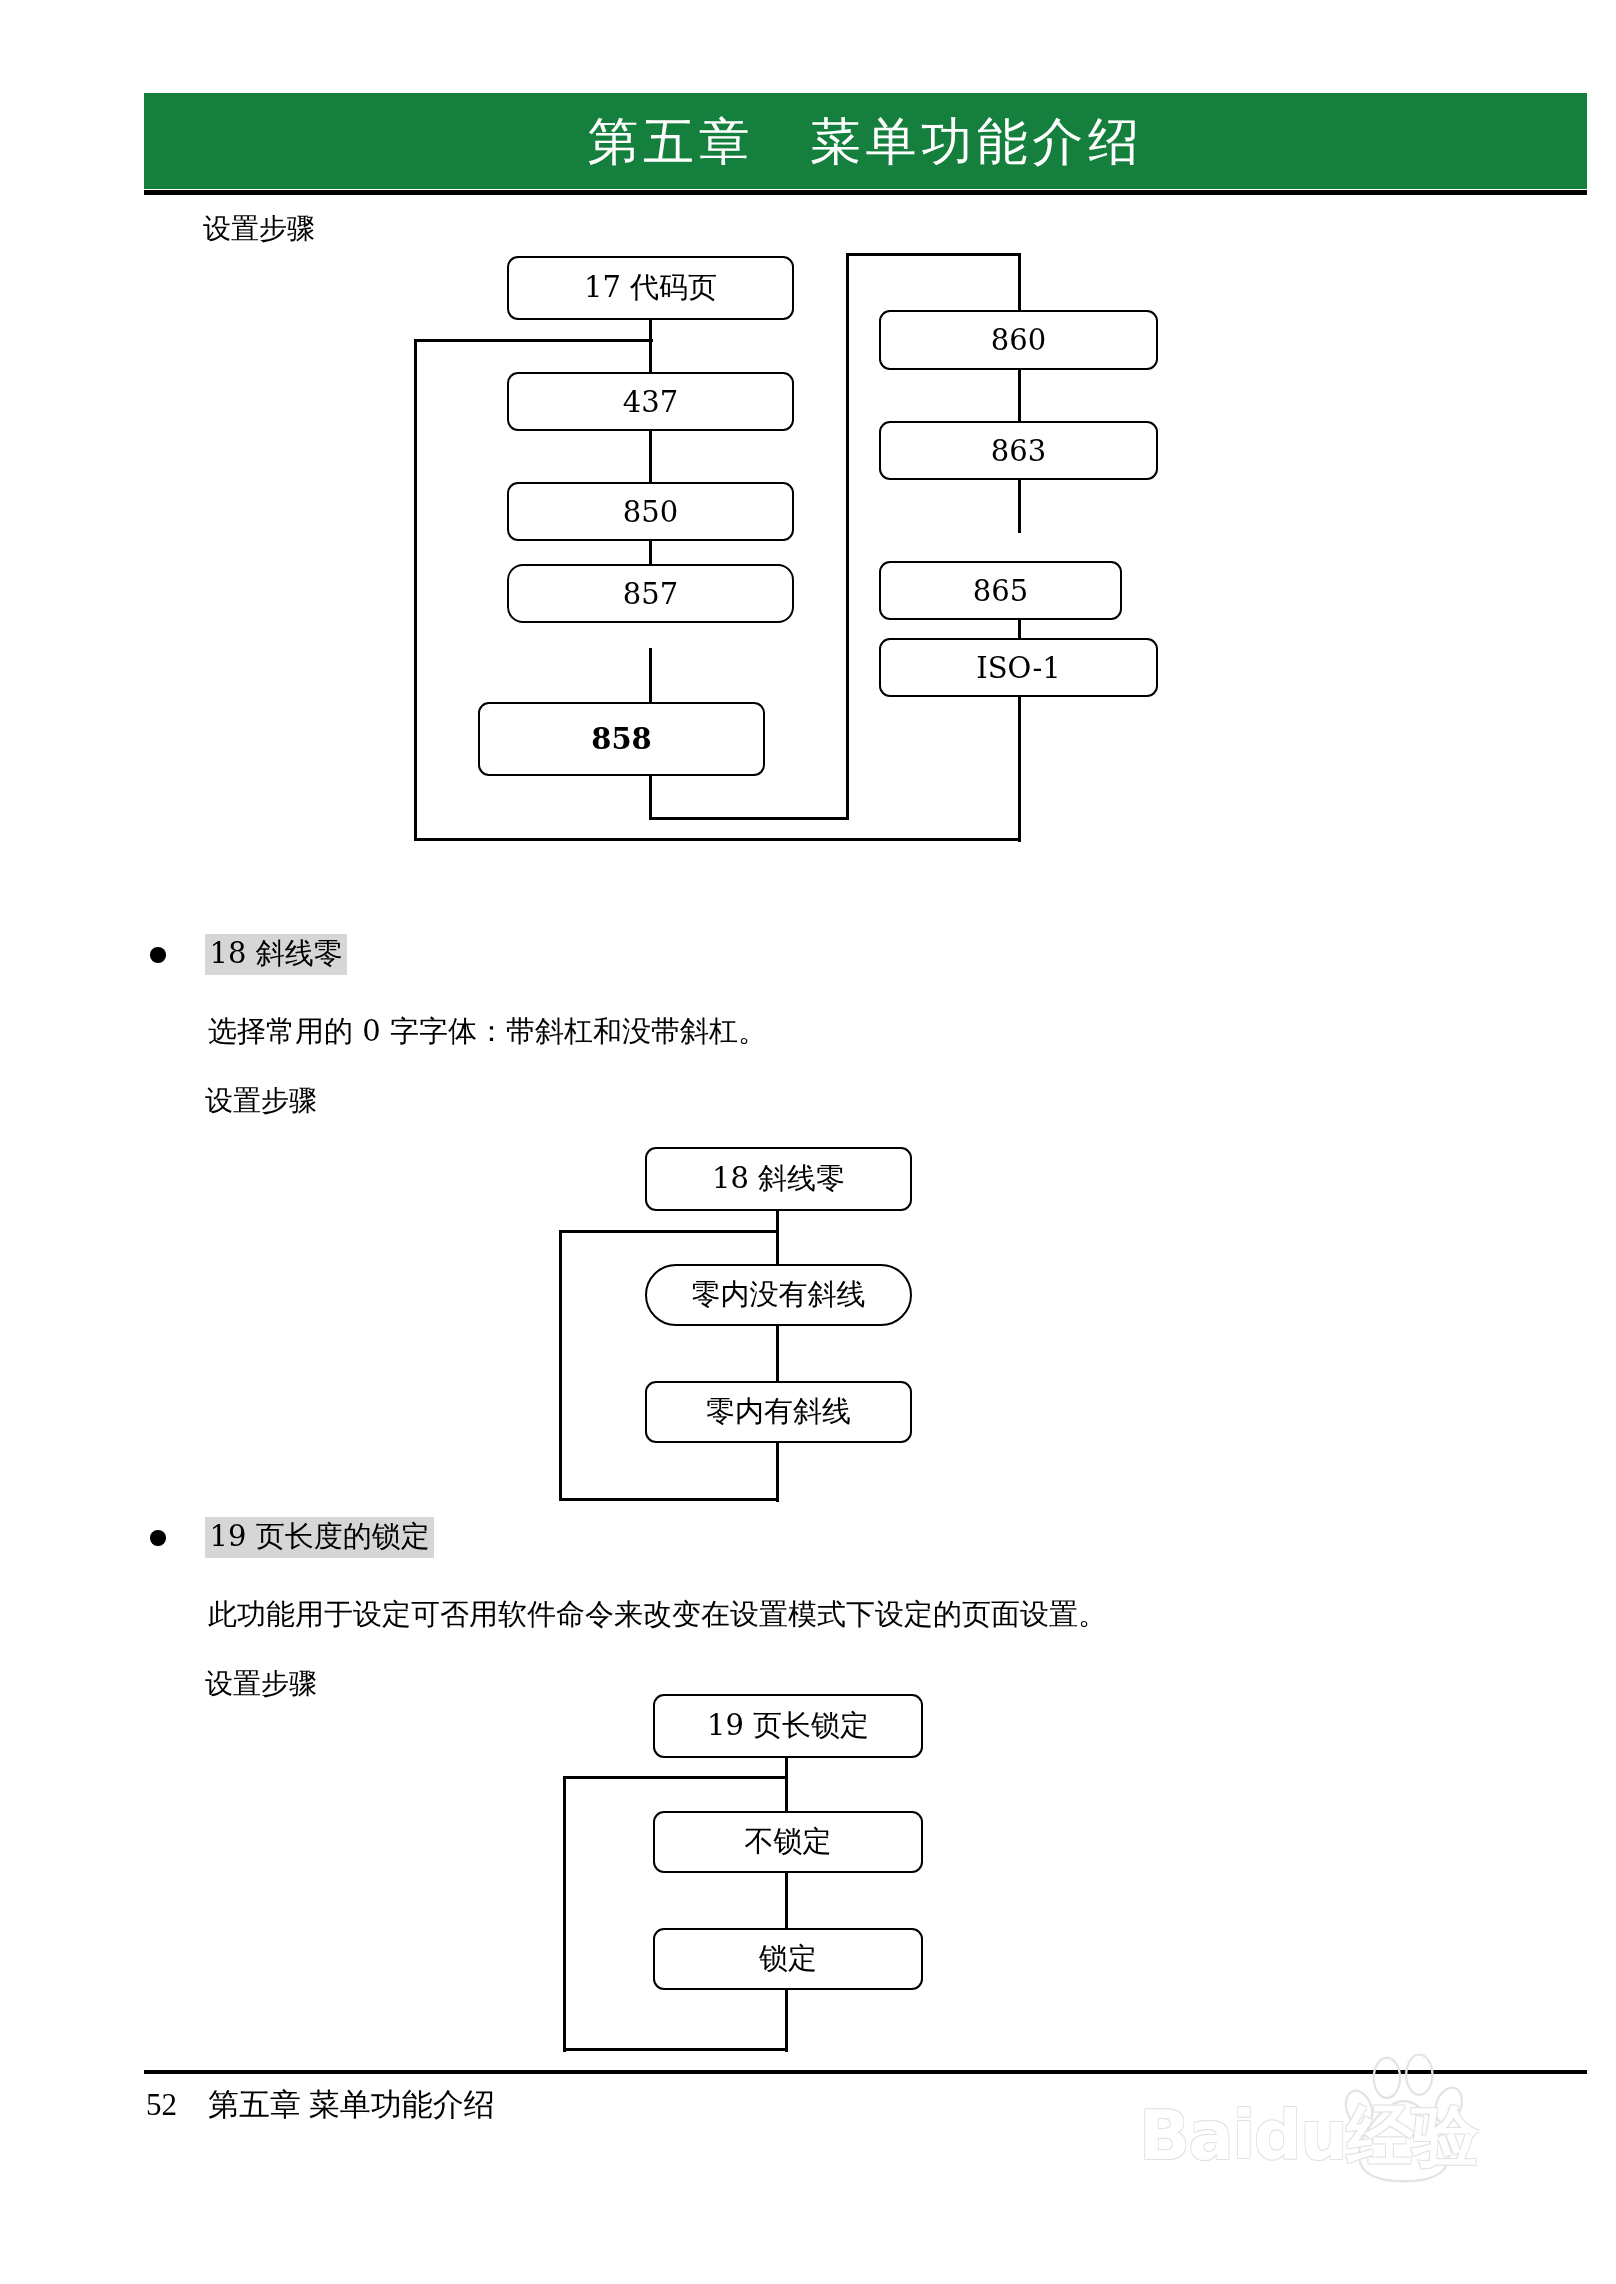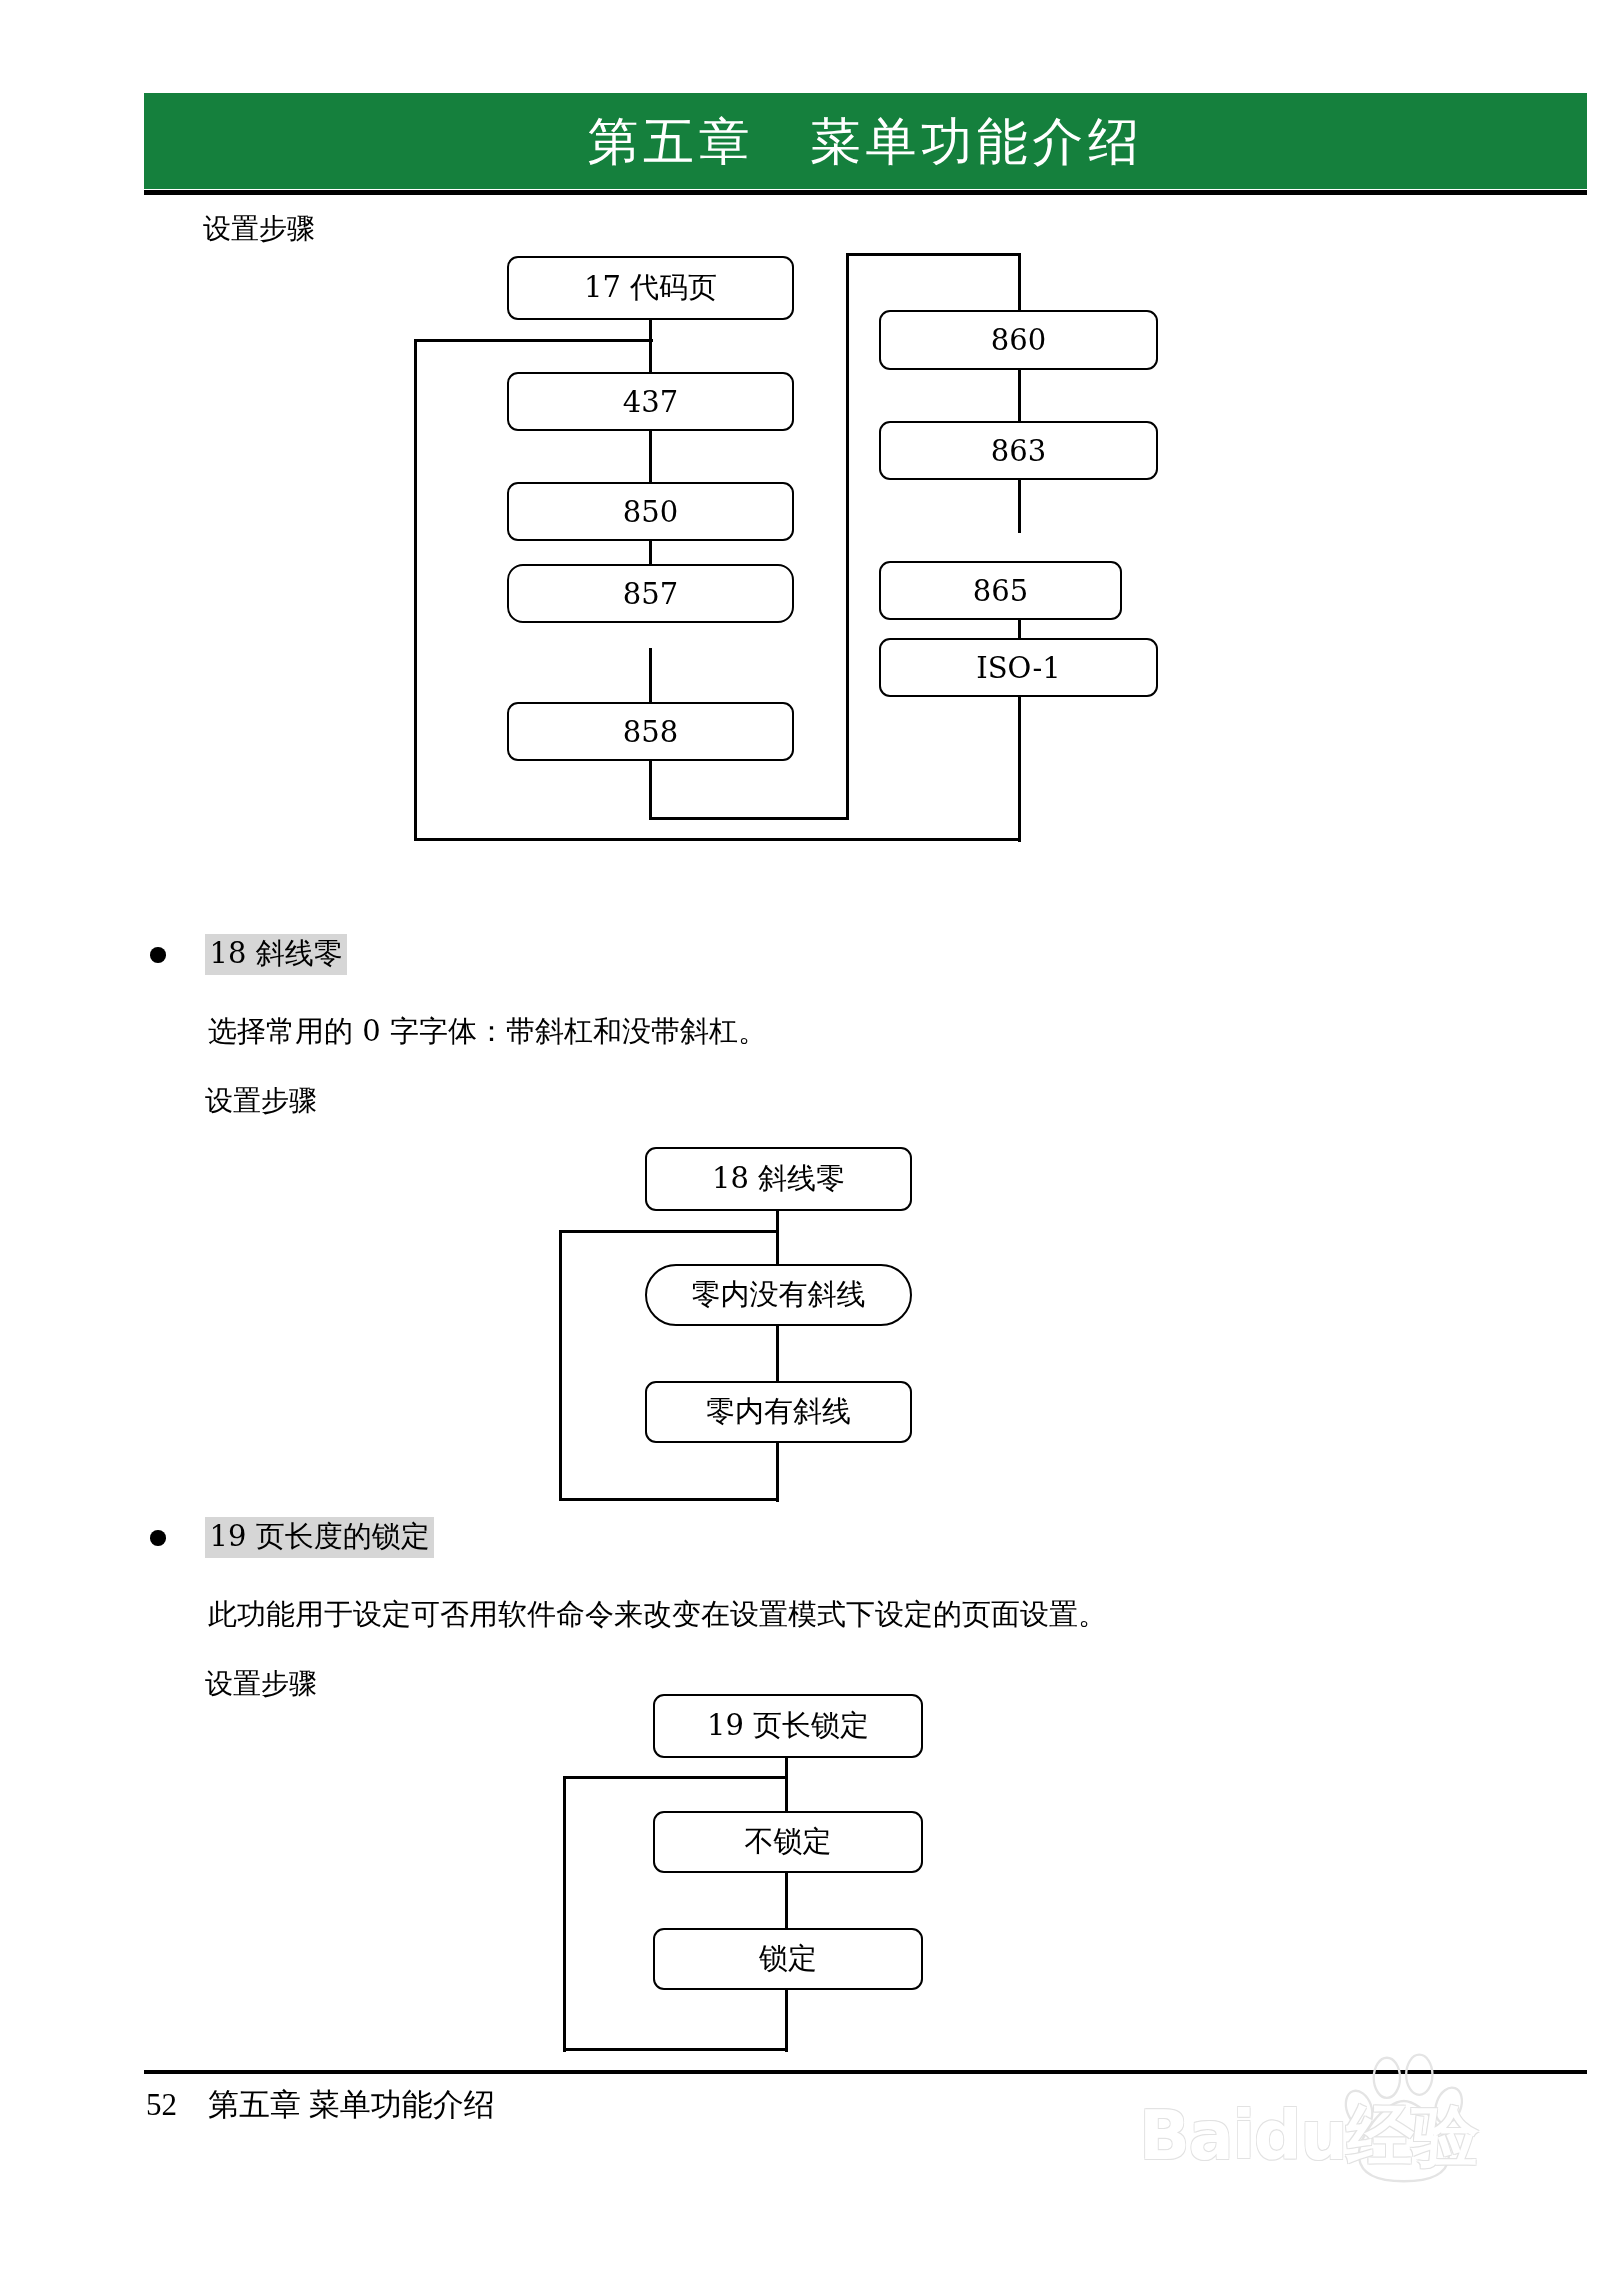--- a/index.html
+++ b/index.html
@@ -194,21 +194,21 @@
   <div class="fline" style="left:1018px; top:253px; width:3.1px; height:59px;"></div>
   <div class="fline" style="left:1018px; top:370px; width:3.1px; height:54px;"></div>
   <div class="fline" style="left:1018px; top:479px; width:3.1px; height:54px;"></div>
   <div class="fline" style="left:1018px; top:587px; width:3.1px; height:54px;"></div>
   <div class="fline" style="left:1018px; top:696px; width:3.1px; height:146px;"></div>
 
   <div class="fbox" style="left:507px; top:256px; width:287px; height:64px;">17 代码页</div>
   <div class="fbox" style="left:507px; top:372px; width:287px; height:59px;">437</div>
   <div class="fbox" style="left:507px; top:482px; width:287px; height:59px;">850</div>
   <div class="fbox" style="left:507px; top:564px; width:287px; height:59px;border-radius:16px;">857</div>
-  <div class="fbox" style="left:507px; top:702px; width:287px; height:59px;">858</div>
+  <div class="fbox" style="left:478px; top:702px; width:287px; height:74px;font-weight:bold;">858</div>
 
   <div class="fbox" style="left:879px; top:310px; width:279px; height:60px;">860</div>
   <div class="fbox" style="left:879px; top:421px; width:279px; height:59px;">863</div>
   <div class="fbox" style="left:879px; top:530px; width:243px; height:59px;margin-top:31px;">865</div>
   <div class="fbox" style="left:879px; top:638px; width:279px; height:59px;">ISO-1</div>
 </div>
 
 <div class="bullet-dot" style="left:150px; top:947px;"></div>
 <div class="hl-heading" style="left:205px; top:934px;">18 斜线零</div>
 <div class="body-txt" style="left:208px; top:1013px;">选择常用的 0 字字体：带斜杠和没带斜杠。</div>

